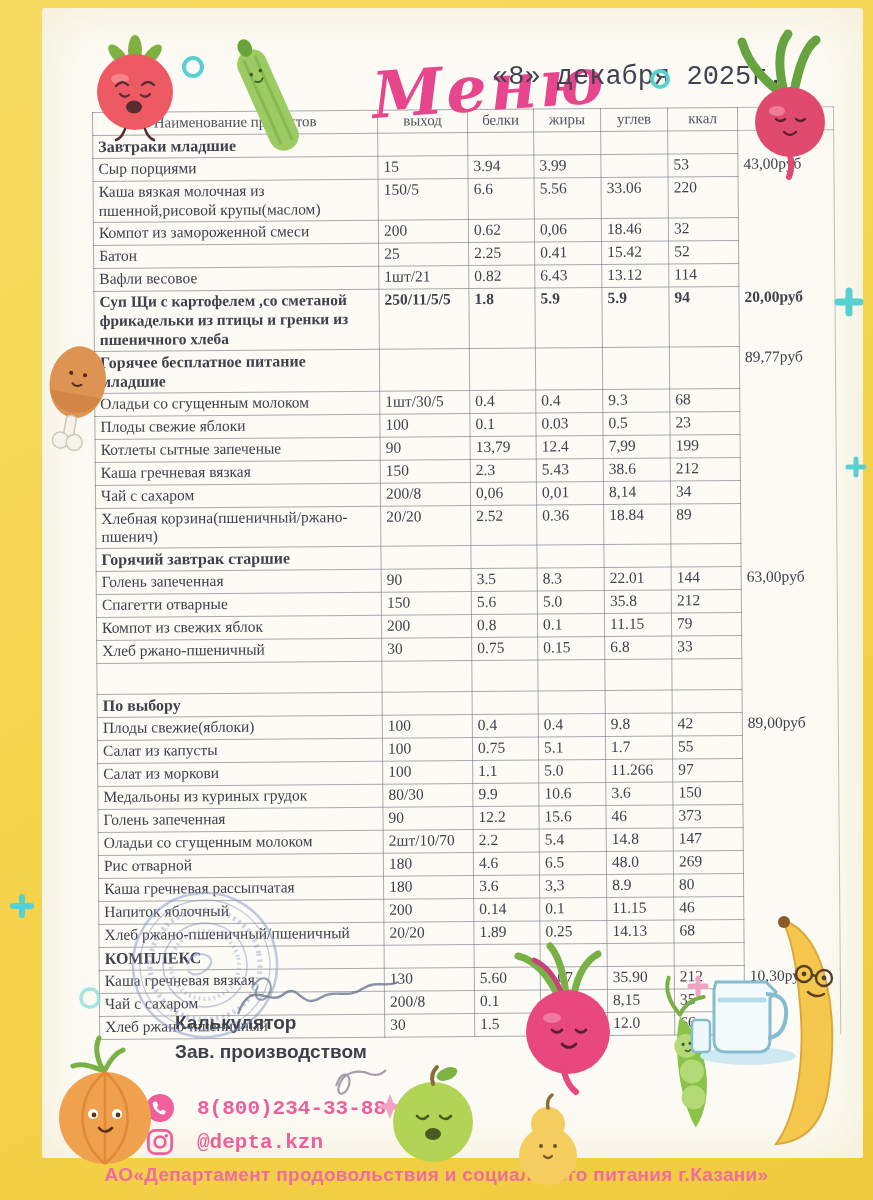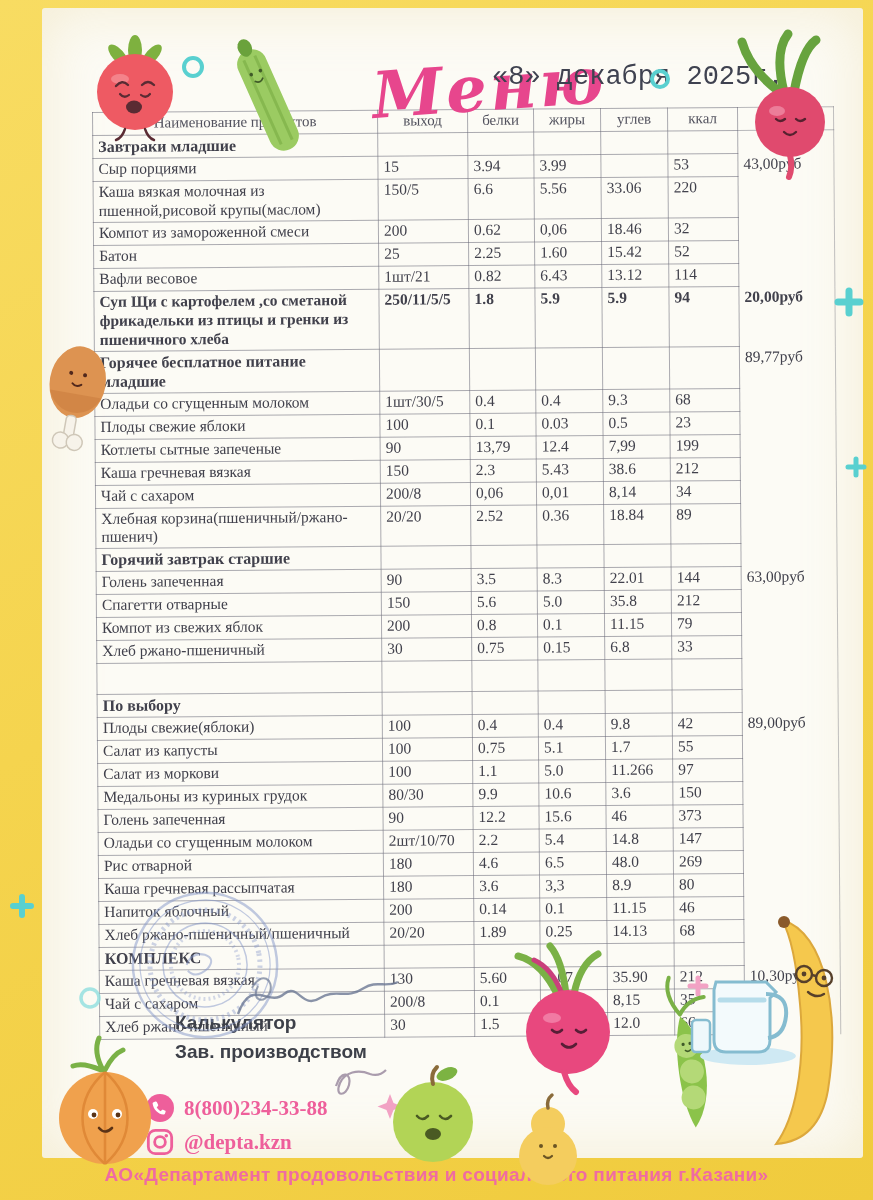--- a/index.html
+++ b/index.html
@@ -24,22 +24,22 @@
   .menu td{height:20px;text-align:left;}
   .menu td.col-price,.menu th.col-price{border-top-color:transparent;border-bottom-color:transparent;
         border-right-color:rgba(104,104,118,.40);border-left-color:rgba(104,104,118,.50);}
   .menu th.col-price{border-top-color:rgba(104,104,118,.45);border-bottom-color:rgba(104,104,118,.45);}
   .menu tr.section td.col-name{font-weight:bold;font-size:16px;}
   .menu tr.bold td{font-weight:bold;}
   .menu tr.spacer td{height:28px;}
   .sig-labels{position:absolute;left:175px;top:1012px;z-index:4;
         font-family:"Liberation Sans",sans-serif;font-size:19px;font-weight:bold;color:#3d4049;}
   .sig-labels div{margin-bottom:7px;}
-  .contact{position:absolute;left:146px;z-index:4;display:flex;align-items:center;gap:10px;
-        color:#ee5f9b;font-family:Liberation Serif, serif;font-weight:bold;font-size:21px;}
+  .contact{position:absolute;left:146px;z-index:4;display:flex;align-items:center;gap:23px;
+        color:#ee5f9b;font-family:Liberation Mono, monospace;font-weight:bold;font-size:21px;}
   .contact.phone{top:1094px;}
   .contact.insta{top:1128px;text-align:center;}
   .contact .cicon{width:28px;height:28px;display:inline-block;}
   .footer{position:absolute;left:0;right:0;top:1164px;z-index:4;text-align:center;
         color:#ef6ba2;font-family:"Liberation Sans",sans-serif;font-weight:bold;
         font-size:19px;letter-spacing:.3px;}
 </style>
 </head>
 <body>
 
@@ -104,21 +104,21 @@
           <td class="col-num">0.62</td>
           <td class="col-num">0,06</td>
           <td class="col-num">18.46</td>
           <td class="col-num">32</td>
           <td class="col-price"></td>
         </tr>
         <tr class="">
           <td class="col-name">Батон</td>
           <td class="col-num">25</td>
           <td class="col-num">2.25</td>
-          <td class="col-num">1.60</td>
+          <td class="col-num">0.41</td>
           <td class="col-num">15.42</td>
           <td class="col-num">52</td>
           <td class="col-price"></td>
         </tr>
         <tr class="">
           <td class="col-name">Вафли  весовое</td>
           <td class="col-num">1шт/21</td>
           <td class="col-num">0.82</td>
           <td class="col-num">6.43</td>
           <td class="col-num">13.12</td>

